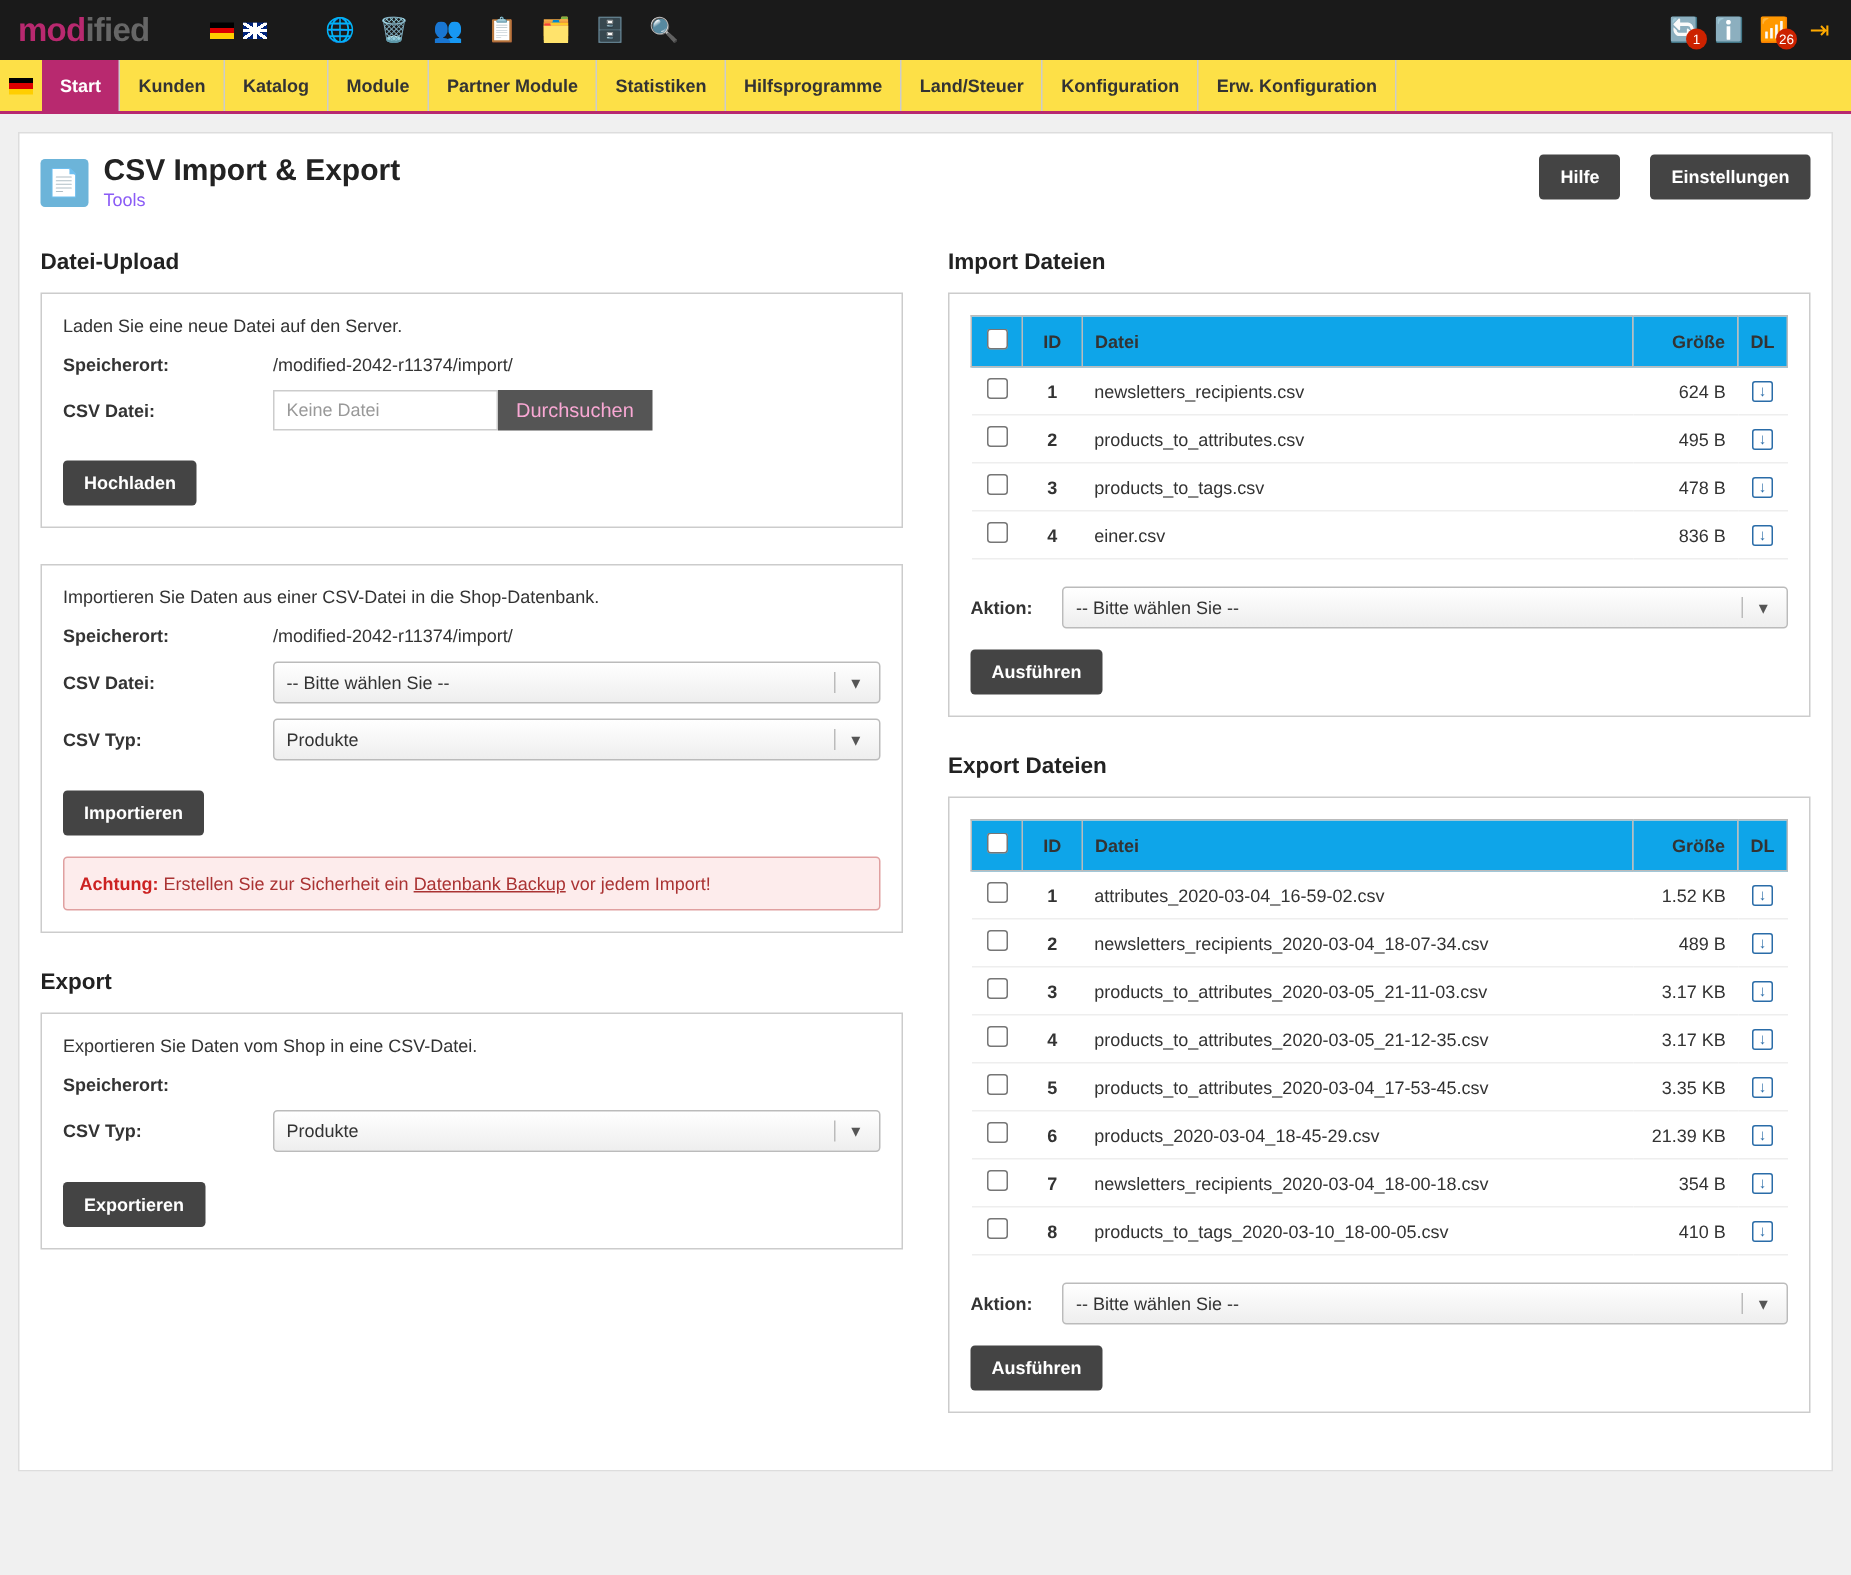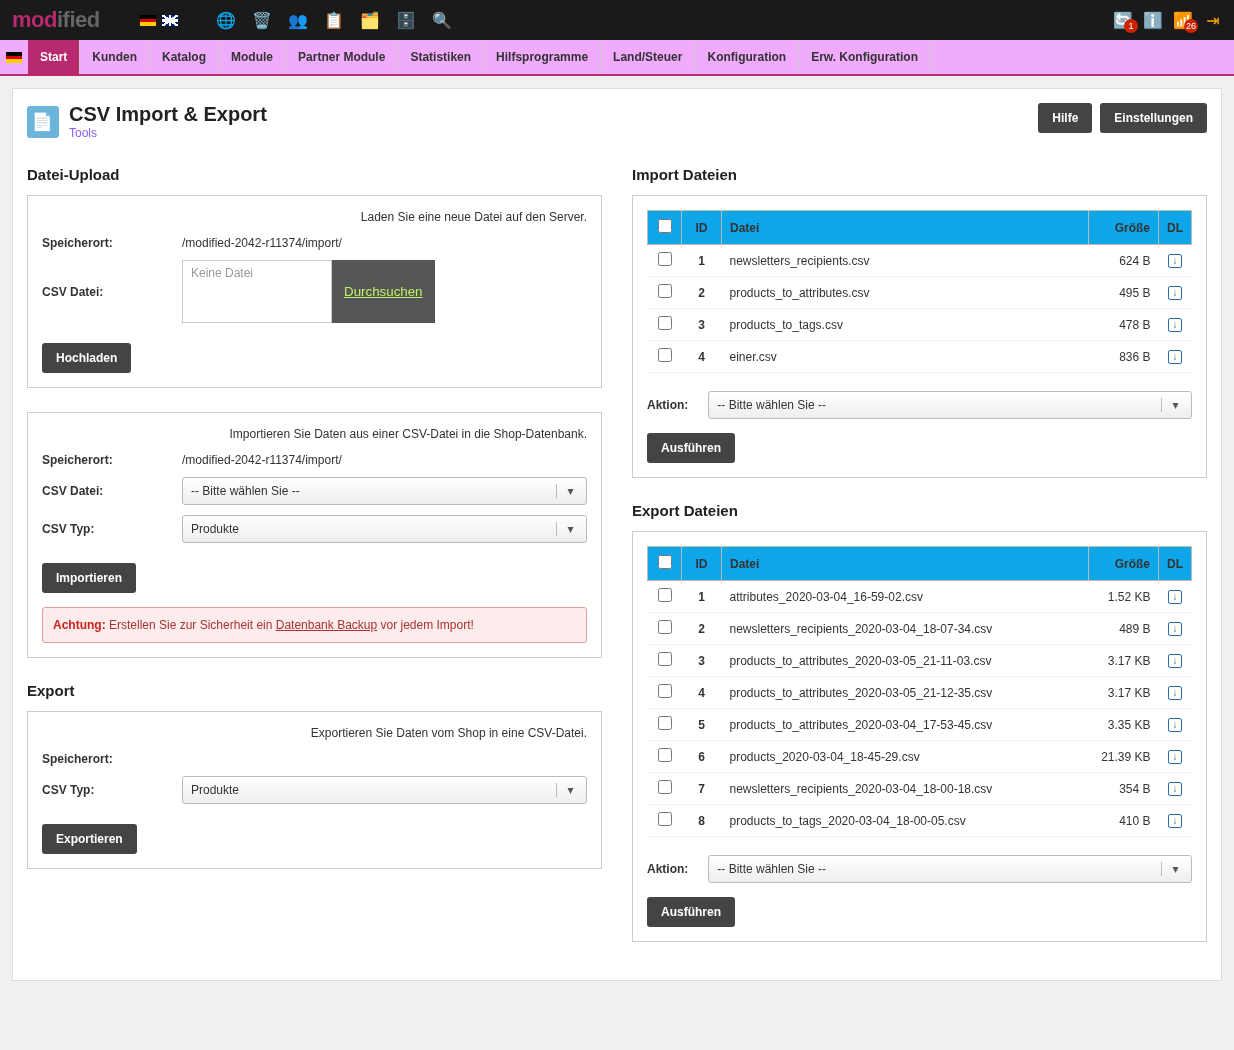--- a/index.html
+++ b/index.html
@@ -17,51 +17,51 @@
 .flag-en { background: #00247d; position: relative; overflow: hidden; }
 .flag-en::before { content: ""; position: absolute; inset: 0; background: linear-gradient(to bottom right, transparent 44%, white 44% 56%, transparent 56%), linear-gradient(to bottom left, transparent 44%, white 44% 56%, transparent 56%); }
 .flag-en::after { content: ""; position: absolute; inset: 0; background: linear-gradient(to bottom, transparent 40%, white 40% 60%, transparent 60%), linear-gradient(to right, transparent 42%, white 42% 58%, transparent 58%); }
 .topbar-icons { display: flex; gap: 18px; margin-left: 30px; }
 .topbar-icon { width: 18px; height: 18px; display: flex; align-items: center; justify-content: center; cursor: pointer; font-size: 16px; }
 .topbar-right { display: flex; gap: 12px; align-items: center;}
 .badge-wrap { position: relative; }
 .badge { position: absolute; bottom: -4px; right: -6px; background: #c20; color: #fff; border-radius: 50%; min-width: 14px; height: 14px; font-size: 9px; display: flex; align-items: center; justify-content: center; padding: 0 2px;}
 
 
-.navbar-wrap { background: #f0abfc; border-bottom: 2px solid #b8296f; }
+.navbar-wrap { background: #fde047; border-bottom: 2px solid #b8296f; }
 .navbar { display: flex; }
 .nav-flag { padding: 8px 6px; display:flex; align-items:center; }
 .nav-item { padding: 10px 12px; font-weight: bold; font-size: 12px; color: #333; border-right: 1px solid #ccc; cursor: pointer; }
 .nav-item.active { background: #b8296f; color: #fff; }
 
 
 .main { background: #fff; margin: 12px; border: 1px solid #ddd; padding: 14px; }
 .header-row { display: flex; justify-content: space-between; align-items: flex-start; margin-bottom: 18px; }
 .header-title { display: flex; gap: 10px; align-items: center; }
 .header-icon { width: 32px; height: 32px; background: #6cb4d9; border-radius: 3px; display:flex; align-items:center; justify-content:center; font-size:18px; color:#fff; }
 .header-title h1 { font-size: 20px; font-weight: bold; color: #222; }
 .header-title .sub { font-size: 12px; color: #8b5cf6; }
-.header-buttons { display: flex; gap: 8px; padding-left: 12px; }
+.header-buttons { display: flex; gap: 20px; padding-left: 12px; }
 .btn { background: #555; color: #fff; border: none; padding: 8px 14px; border-radius: 3px; font-size: 12px; font-weight: bold; cursor: pointer; }
 .btn-dark { background: #444; }
 
 .columns { display: flex; gap: 30px; }
 .col { flex: 1; }
 
 h2.section { font-size: 15px; font-weight: bold; color: #222; margin-bottom: 12px; margin-top: 8px; }
 .panel { border: 1px solid #ccc; padding: 14px; margin-bottom: 24px; }
-.panel p.desc { margin-bottom: 12px; color: #333; text-align: right; }
+.panel p.desc { margin-bottom: 12px; color: #333; }
 
 .form-row { display: flex; margin-bottom: 10px; align-items: center; }
 .form-label { width: 140px; font-weight: bold; font-size: 12px; }
 .form-value { flex: 1; font-size: 12px; }
 
 .file-input-wrap { display: flex; }
 .file-input-text { border: 1px solid #ccc; padding: 5px 8px; color: #999; width: 150px; background:#fff; }
-.file-input-btn { background: #555; color: #bef264; border: none; padding: 24px 12px; cursor: pointer; text-decoration: underline; }
+.file-input-btn { background: #555; color: #f9a8d4; border: none; padding: 6px 12px; cursor: pointer; }
 
 .select { width: 100%; border: 1px solid #bbb; background: linear-gradient(#fff,#eee); padding: 6px 8px; border-radius: 3px; display: flex; justify-content: space-between; align-items: center; cursor:pointer; }
 .select-arrow { width: 22px; text-align: center; border-left: 1px solid #bbb; padding-left: 6px; color: #555; }
 
 .alert-warning { background: #fdecec; border: 1px solid #e0a0a0; color: #a33; padding: 10px; border-radius: 3px; margin-top: 14px; font-size: 12px;}
 .alert-warning a { color: #a33; text-decoration: underline; }
 .alert-warning b { color: #c22; }
 
 
 .data-table { width: 100%; border-collapse: collapse; }
@@ -329,21 +329,21 @@
               <tr>
                 <td class="chk"><input type="checkbox" style=""></td>
                 <td class="id">7</td>
                 <td>newsletters_recipients_2020-03-04_18-00-18.csv</td>
                 <td class="size">354 B</td>
                 <td class="dl"><span class="dl-icon">↓</span></td>
               </tr>
               <tr>
                 <td class="chk"><input type="checkbox" style=""></td>
                 <td class="id">8</td>
-                <td>products_to_tags_2020-03-04_18-00-05.csv</td>
+                <td>products_to_tags_2020-03-10_18-00-05.csv</td>
                 <td class="size">410 B</td>
                 <td class="dl"><span class="dl-icon">↓</span></td>
               </tr>
             </tbody>
         </table>
         <div class="action-row">
           <div class="form-label">Aktion:</div>
           <div class="select">
               <span>-- Bitte wählen Sie --</span>
               <span class="select-arrow">▾</span>

